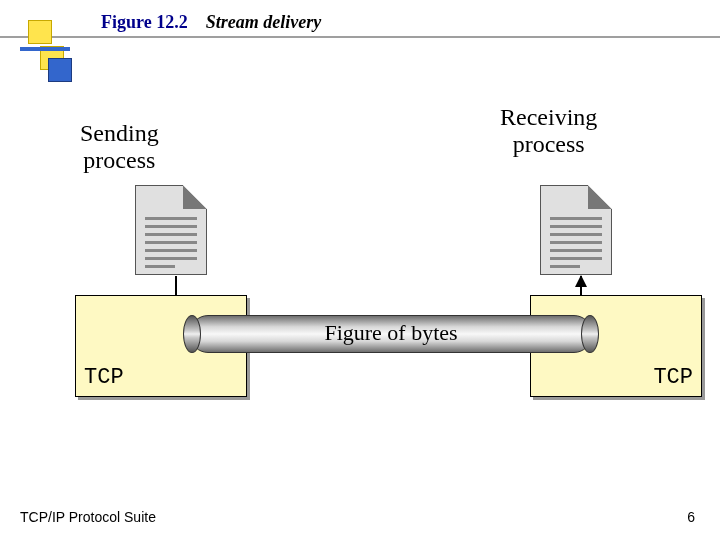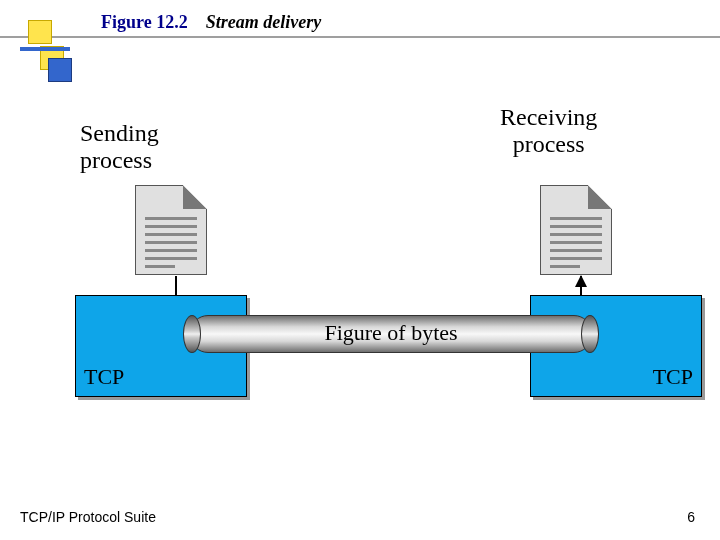--- a/index.html
+++ b/index.html
@@ -57,21 +57,21 @@
   }
   .fig-title .num { color: #00008b; font-style: normal; }
   .fig-title .caption { font-style: italic; color: #000; }
 
   
   .sending-lbl {
     position: absolute;
     left: 80px;
     top: 120px;
     font-size: 24px;
-    text-align: left;
+    text-align: center;
   }
   .receiving-lbl {
     position: absolute;
     left: 500px;
     top: 104px;
     font-size: 24px;
     text-align: center;
   }
 
   
@@ -128,23 +128,24 @@
 
   #arrow-send { left: 175px; top: 276px; height: 38px; }      
   #arrow-recv { left: 580px; top: 276px; height: 38px; }      
 
   
   .tcp-box {
     position: absolute;
     top: 295px;
     width: 170px;
     height: 100px;
-    background: #0ea5e9;
+    background: #fef9c3;
     border: 1px solid #000;
     box-shadow: 3px 3px 0 #999;
+    font-family: Liberation Mono, monospace;
   }
   #tcp-left  { left: 75px; }
   #tcp-right { left: 530px; }
   .tcp-label {
     position: absolute;
     bottom: 6px;
     font-size: 22px;
   }
   #tcp-left  .tcp-label { left: 8px; }
   #tcp-right .tcp-label { right: 8px; }

